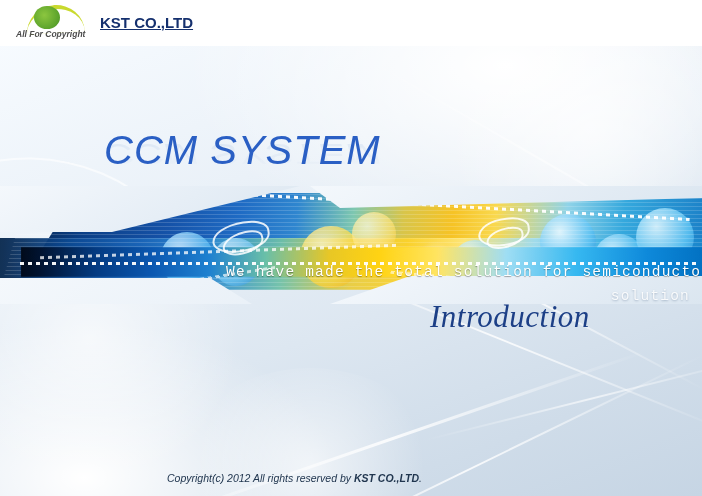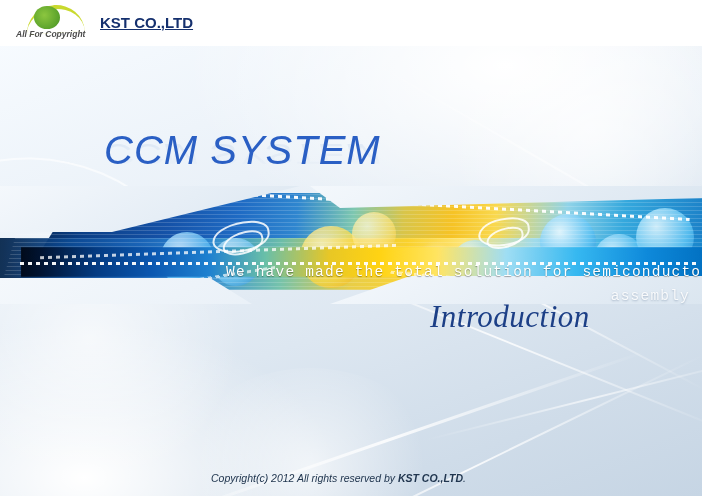--- a/index.html
+++ b/index.html
@@ -290,21 +290,20 @@
   }
 
   
   #footer {
     position: absolute;
     left: 0;
     top: 468px;
     width: 589px;
     text-align: center;
     z-index: 35;
-    padding-left: 44px;
   }
   #footer-text {
     font-family: "Liberation Sans", sans-serif;
     font-style: italic;
     font-size: 10.5px;
     color: #21364f;
     white-space: nowrap;
   }
   #footer-text b {
     font-weight: bold;
@@ -366,21 +365,21 @@
     <div class="ribbon" style="left:478px; top:32px; width:48px; height:24px; transform:rotate(-6deg);"></div>
     <div class="ribbon" style="left:486px; top:42px; width:34px; height:16px; transform:rotate(-12deg);"></div>
 
     <div class="wedge" style="left:0; top:0; width:300px; height:46px; clip-path:polygon(0 0, 300px 0, 112px 46px, 0 46px);"></div>
     <div class="wedge" style="left:310px; top:0; width:392px; height:22px; clip-path:polygon(0 0, 392px 0, 392px 12px, 30px 22px);"></div>
     <div class="wedge" style="left:0; top:92px; width:702px; height:26px; clip-path:polygon(0 0, 210px 0, 252px 26px, 0 26px);"></div>
     <div class="wedge" style="left:330px; top:90px; width:372px; height:28px; clip-path:polygon(80px 0, 372px 0, 372px 28px, 0 28px);"></div>
   </div>
 
   <div id="banner-line1">We have made the total solution for semiconductor</div>
-  <div id="banner-line2">assembly</div>
+  <div id="banner-line2">solution</div>
 
   <div id="subtitle">Introduction</div>
 
   <div id="header">
     <div id="logo">
       <div class="logo-arc"></div>
       <div class="logo-swoosh"></div>
       <div class="logo-tagline">All For Copyright</div>
     </div>
     <div id="company-name">KST CO.,LTD</div>

